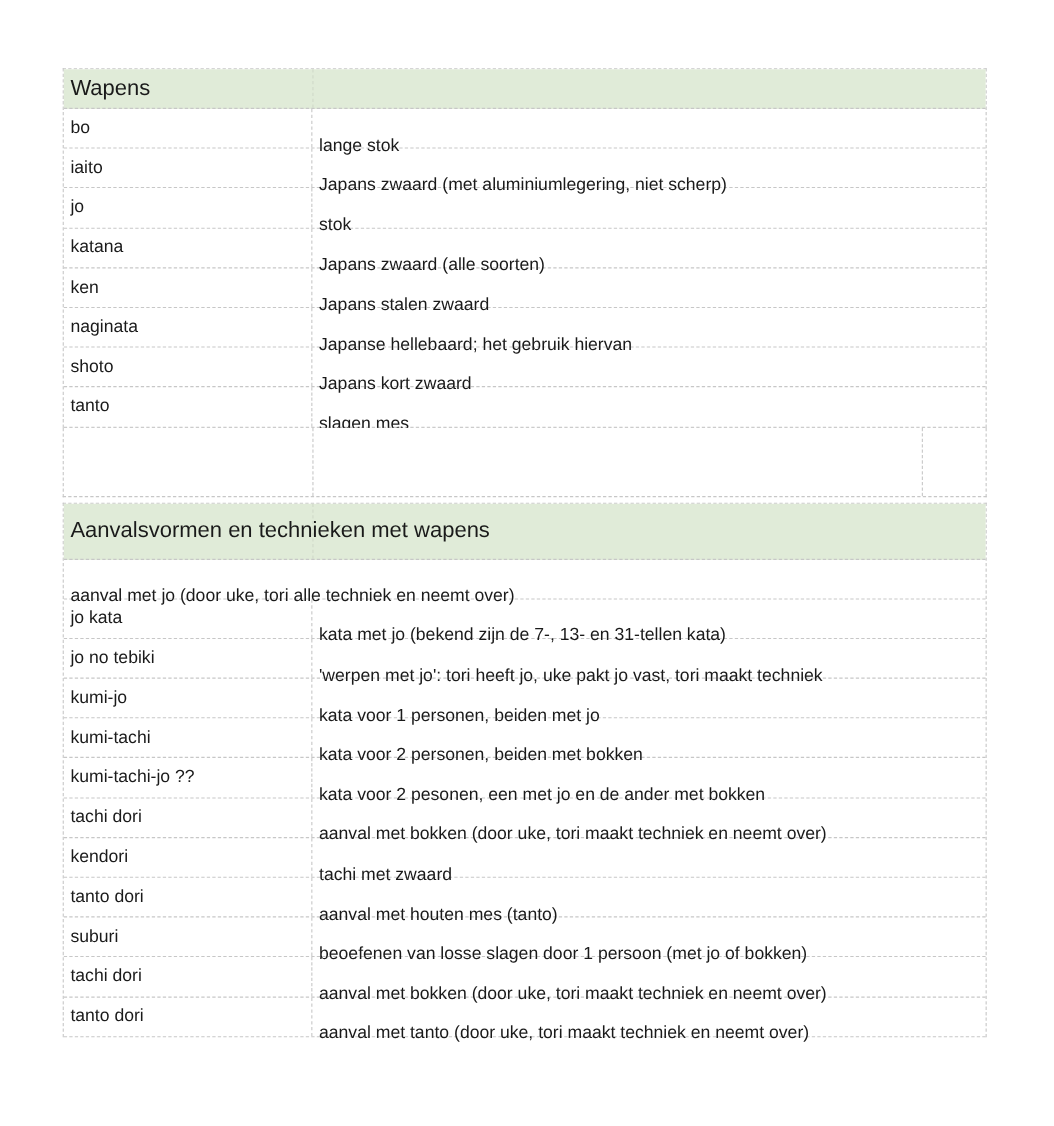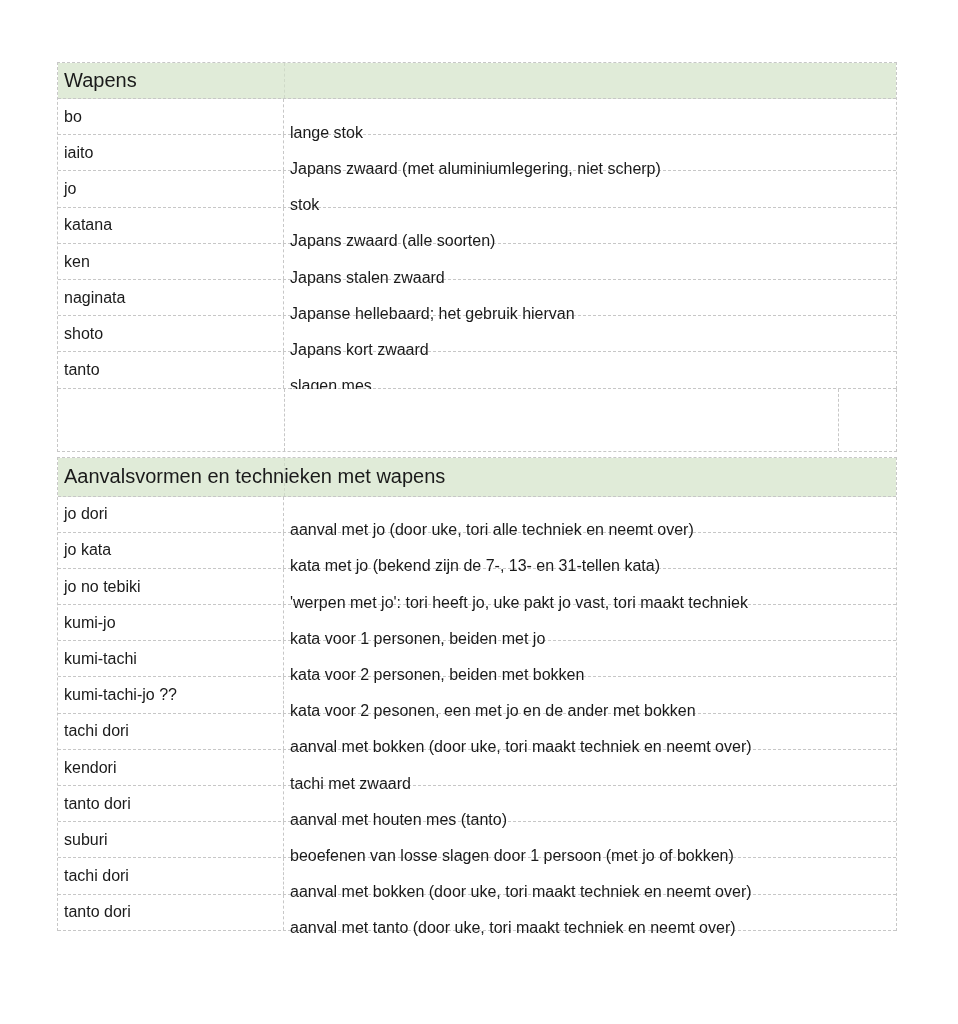--- a/index.html
+++ b/index.html
@@ -25,21 +25,21 @@
     border-top: 1px dashed var(--border);
   }
   .section-header {
     position: relative;
     background: var(--header-bg);
     height: 36px;
     display: flex;
     align-items: center;
     border-bottom: 1px dashed var(--border);
   }
-  .tbl2 .section-header { height: 39px; text-align: right; }
+  .tbl2 .section-header { height: 51px; text-align: right; }
   .section-title {
     font-weight: normal;
     font-size: 20px;
     padding-left: 6px;
     position: relative;
     z-index: 2;
     white-space: nowrap;
   }
   .header-divider {
     position: absolute;
@@ -140,21 +140,20 @@
 
   <div class="tbl-gap"></div>
 
   <div class="tbl tbl2">
     <div class="section-header">
       <span class="header-divider"></span>
       <span class="section-title">Aanvalsvormen en technieken met wapens</span>
     </div>
 
     <div class="row">
-      <div class="cell term">jo dori</div>
       <div class="cell def">aanval met jo (door uke, tori alle techniek en neemt over)</div>
     </div>
     <div class="row">
       <div class="cell term">jo kata</div>
       <div class="cell def">kata met jo (bekend zijn de 7-, 13- en 31-tellen kata)</div>
     </div>
     <div class="row">
       <div class="cell term">jo no tebiki</div>
       <div class="cell def">'werpen met jo': tori heeft jo, uke pakt jo vast, tori maakt techniek</div>
     </div>

